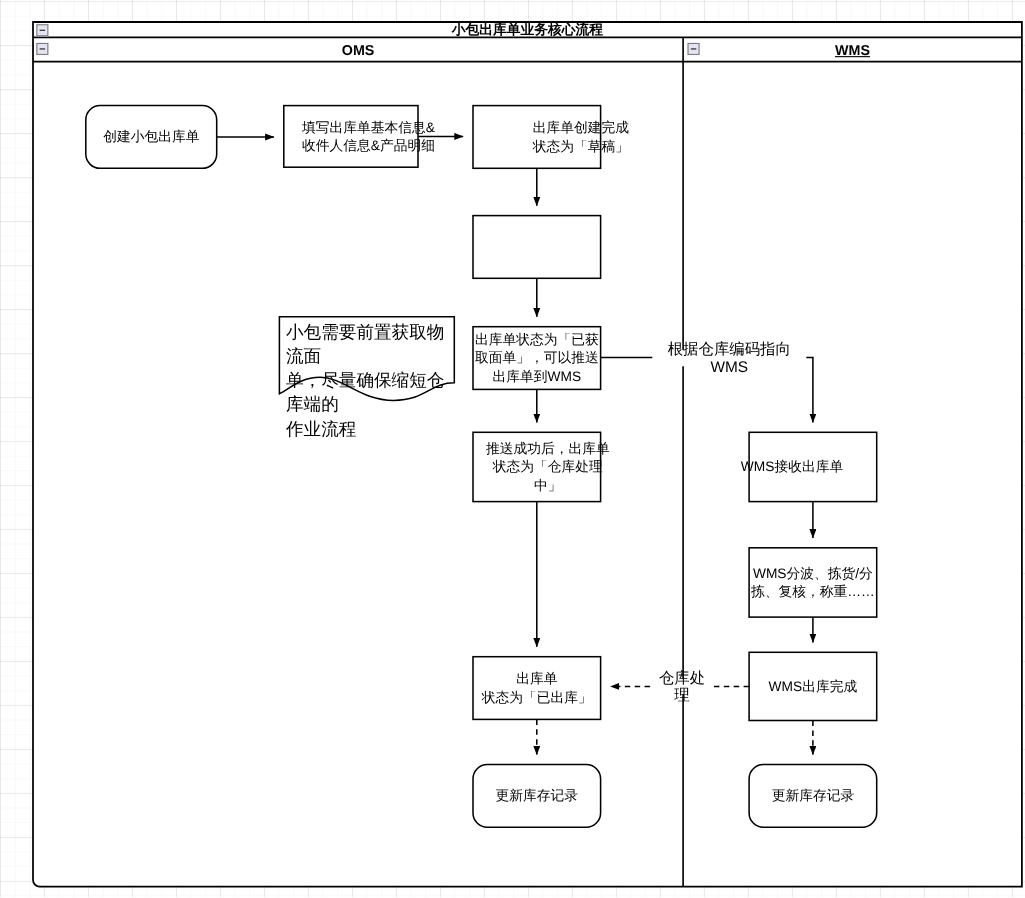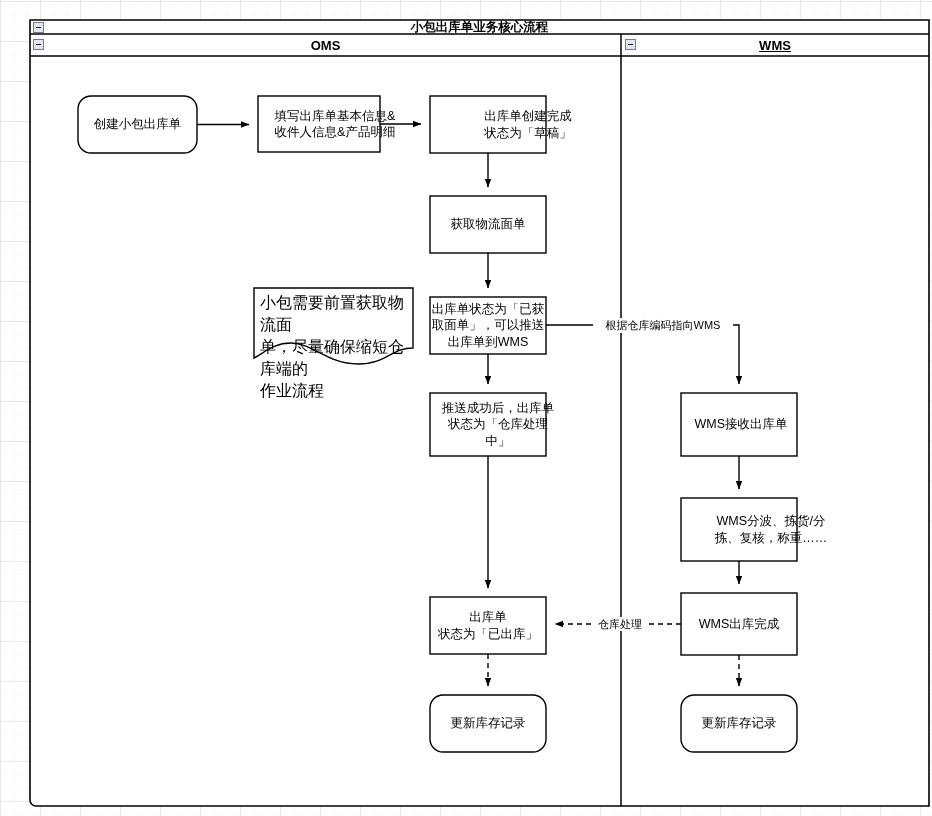--- a/index.html
+++ b/index.html
@@ -54,21 +54,21 @@
   }
   .pool-title {
     font-size: 12.5px;
     font-weight: bold;
   }
   .lane-title {
     font-size: 13px;
     font-weight: bold;
   }
   .edge-label {
-    font-size: 11px;
+    font-size: 14px;
     background: #ffffff;
     padding: 0 2px;
     line-height: 1.1;
   }
   .note-text {
     font-size: 16px;
     align-items: flex-start;
     justify-content: flex-start;
     text-align: left;
     line-height: 1.38;
@@ -187,42 +187,41 @@
   <div class="lbl lane-title" style="left:621px; top:35px; width:308px; height:21px;text-decoration:underline;">WMS</div>
 
   <div class="lbl node-text" style="left:78px; top:96px; width:119px; height:57px;">创建小包出库单</div>
 
   <div class="lbl node-text" style="left:258px; top:96px; width:122px; height:56px;margin-left:16px;">填写出库单基本信息&amp;
 收件人信息&amp;产品明细</div>
 
   <div class="lbl node-text" style="left:430px; top:96px; width:116px; height:57px;margin-left:40px;">出库单创建完成
 状态为「草稿」</div>
 
-  <div class="lbl node-text" style="left:430px; top:196px; width:116px; height:57px;">获取物流面单</div>
 
   <div class="lbl node-text" style="left:430px; top:297px; width:116px; height:57px;">出库单状态为「已获
 取面单」，可以推送
 出库单到WMS</div>
 
   <div class="lbl node-text" style="left:430px; top:393px; width:136px; height:63px;">推送成功后，出库单
 状态为「仓库处理
 中」</div>
 
   <div class="lbl node-text" style="left:430px; top:597px; width:116px; height:57px;border-radius:16px;">出库单
 状态为「已出库」</div>
 
   <div class="lbl node-text" style="left:430px; top:695px; width:116px; height:57px;">更新库存记录</div>
 
   <div class="lbl note-text" style="left:260px; top:292px; width:148px; height:60px;">小包需要前置获取物流面
 单，尽量确保缩短仓库端的
 作业流程</div>
 
-  <div class="lbl node-text" style="left:685px; top:393px; width:112px; height:63px;">WMS接收出库单</div>
-
-  <div class="lbl node-text" style="left:681px; top:498px; width:116px; height:63px;margin-left:32px;">WMS分波、拣货/分
+  <div class="lbl node-text" style="left:664px; top:393px; width:112px; height:63px;">WMS接收出库单</div>
+
+  <div class="lbl node-text" style="left:681px; top:498px; width:116px; height:63px;">WMS分波、拣货/分
 拣、复核，称重……</div>
 
   <div class="lbl node-text" style="left:681px; top:593px; width:116px; height:62px;">WMS出库完成</div>
 
   <div class="lbl node-text" style="left:681px; top:695px; width:116px; height:57px;">更新库存记录</div>
 
   <div class="lbl edge-label" style="left:593px; top:318px; width:140px; height:15px;">根据仓库编码指向WMS</div>
 
   <div class="lbl edge-label" style="left:594px; top:617px; width:52px; height:14px;">仓库处理</div>
 

